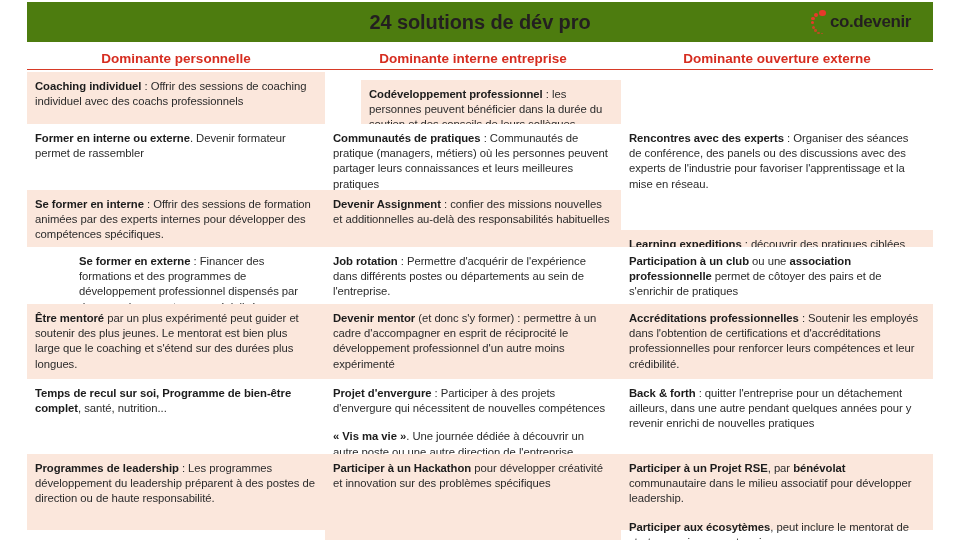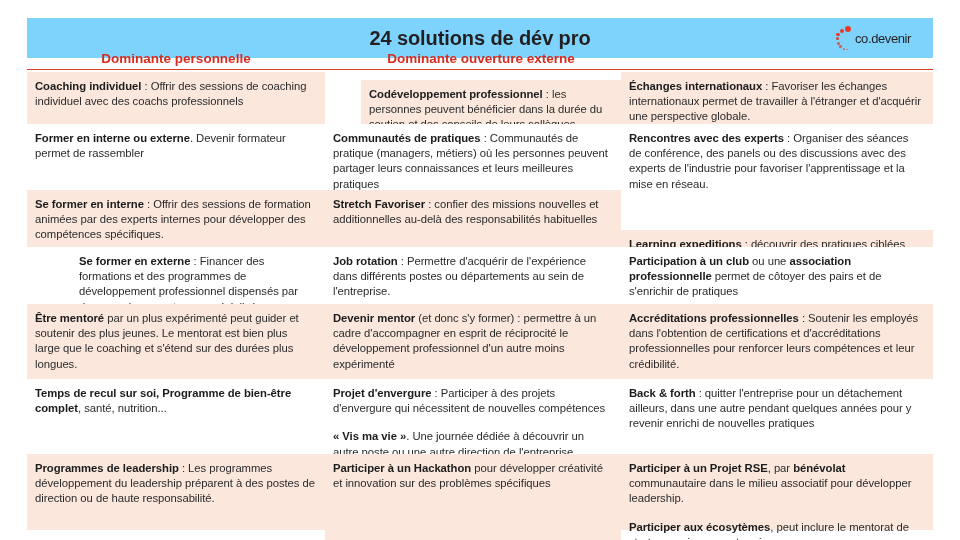--- a/index.html
+++ b/index.html
@@ -18,24 +18,24 @@
     position: relative;
     width: 960px;
     height: 540px;
     background: #ffffff;
   }
 
   
   .titlebar {
     position: absolute;
     left: 27px;
-    top: 18px;
+    top: 2px;
     width: 906px;
     height: 40px;
-    background: #7dd3fc;
+    background: #4d7c0f;
     display: flex;
     align-items: center;
     justify-content: center;
   }
   .title-text {
     font-size: 20px;
     font-weight: bold;
     color: #231f20;
     letter-spacing: -0.1px;
     white-space: nowrap;
@@ -56,22 +56,22 @@
     width: 16px;
     height: 26px;
     flex: none;
   }
   .logo-mark span {
     position: absolute;
     background: #e8392a;
     border-radius: 50%;
   }
   .logo-text {
-    font-size: 13px;
-    font-weight: normal;
+    font-size: 17px;
+    font-weight: bold;
     color: #231f20;
     letter-spacing: -0.4px;
     white-space: nowrap;
   }
 
   
   .headrow {
     position: absolute;
     left: 27px;
     top: 48px;
@@ -143,20 +143,21 @@
           <span style="left: 4px; top: 20px; width: 2.6px; height: 2.6px; opacity: 0.74;"></span>
           <span style="left: 7.5px; top: 22.5px; width: 2.2px; height: 2.2px; opacity: 0.68;"></span>
           <span style="left: 11px; top: 23.6px; width: 1.8px; height: 1.8px; opacity: 0.62;"></span>
         </span>
       <span class="logo-text">co.devenir</span>
     </div>
   </div>
 
   <div class="headrow">
     <div class="headcell c1">Dominante personnelle</div>
+    <div class="headcell c2">Dominante interne entreprise</div>
     <div class="headcell c3">Dominante ouverture externe</div>
   </div>
 
   <div class="cols">
     <div class="col c1">
         <div class="cell plain" style="top: 52px; height: 66px;">
           <p><b>Former en interne ou externe</b><span>. Devenir formateur permet de rassembler</span></p>
         </div>
         <div class="cell tint" style="top: 0px; height: 52px;">
           <p><b>Coaching individuel</b><span> : Offrir des sessions de coaching individuel avec des coachs professionnels</span></p>
@@ -178,40 +179,37 @@
         </div>
       </div>
     <div class="col c2">
         <div class="cell tint" style="top: 8px; height: 52px; margin-left: 36px;">
           <p><b>Codéveloppement professionnel</b><span> : les personnes peuvent bénéficier dans la durée du soutien et des conseils de leurs collègues.</span></p>
         </div>
         <div class="cell plain" style="top: 52px; height: 66px;">
           <p><b>Communautés de pratiques</b><span> : Communautés de pratique (managers, métiers) où les personnes peuvent partager leurs connaissances et leurs meilleures pratiques</span></p>
         </div>
         <div class="cell tint" style="top: 118px; height: 57px;">
-          <p><b>Stretch Favoriser</b><span> : confier des missions nouvelles et additionnelles au-delà des responsabilités habituelles</span></p>
+          <p><b>Devenir Assignment</b><span> : confier des missions nouvelles et additionnelles au-delà des responsabilités habituelles</span></p>
         </div>
         <div class="cell plain" style="top: 175px; height: 57px;">
           <p><b>Job rotation</b><span> : Permettre d'acquérir de l'expérience dans différents postes ou départements au sein de l'entreprise.</span></p>
         </div>
         <div class="cell tint" style="top: 232px; height: 75px;">
           <p><b>Devenir mentor</b><span> (et donc s'y former) : permettre à un cadre d'accompagner en esprit de réciprocité le développement professionnel d'un autre moins expérimenté</span></p>
         </div>
         <div class="cell plain" style="top: 307px; height: 75px;">
           <p><b>Projet d'envergure</b><span> : Participer à des projets d'envergure qui nécessitent de nouvelles compétences</span></p>
           <p><b>« Vis ma vie »</b><span>. Une journée dédiée à découvrir un autre poste ou une autre direction de l'entreprise</span></p>
         </div>
         <div class="cell tint" style="top: 382px; height: 88px;">
           <p><b>Participer à un Hackathon</b><span> pour développer créativité et innovation sur des problèmes spécifiques</span></p>
         </div>
       </div>
     <div class="col c3">
-        <div class="cell tint" style="top: 0px; height: 52px;">
-          <p><b>Échanges internationaux</b><span> : Favoriser les échanges internationaux permet de travailler à l'étranger et d'acquérir une perspective globale.</span></p>
-        </div>
         <div class="cell plain" style="top: 52px; height: 66px;">
           <p><b>Rencontres avec des experts</b><span> : Organiser des séances de conférence, des panels ou des discussions avec des experts de l'industrie pour favoriser l'apprentissage et la mise en réseau.</span></p>
         </div>
         <div class="cell tint" style="top: 118px; height: 57px; margin-top: 40px;">
           <p><b>Learning expeditions</b><span> : découvrir des pratiques ciblées dans d'autres environnements pour s'en inspirer.</span></p>
         </div>
         <div class="cell plain" style="top: 175px; height: 70px;">
           <p><b>Participation à un club</b><span> ou une </span><b>association professionnelle</b><span> permet de côtoyer des pairs et de s'enrichir de pratiques</span></p>
         </div>
         <div class="cell tint" style="top: 232px; height: 75px;">

